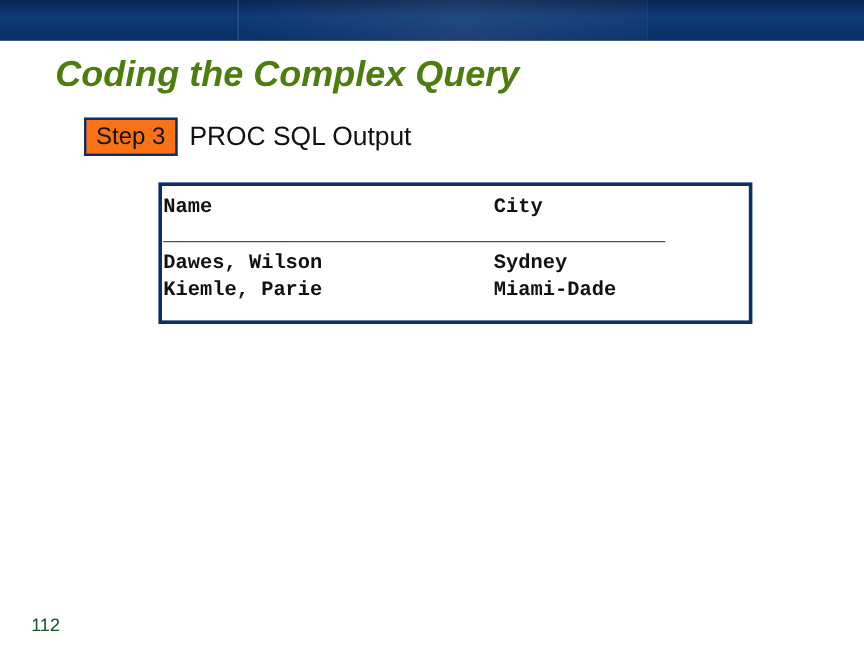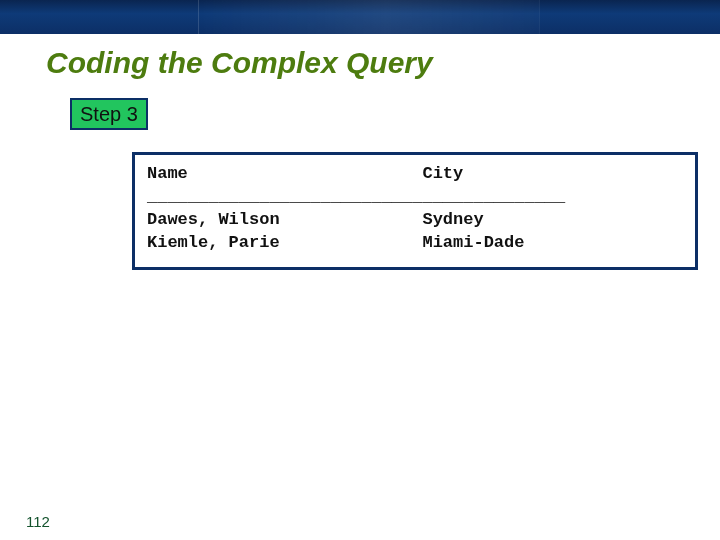--- a/index.html
+++ b/index.html
@@ -38,33 +38,33 @@
       align-items: center;
       gap: 10px;
       padding-left: 70px;
       margin-bottom: 22px;
     }
     .step-badge {
       border: 2px solid #0c2f66;
       padding: 3px 8px 3px 8px;
       font-size: 20px;
       color: #111;
-      background: #22c55e;
+      background: #f97316;
       line-height: 1.1;
     }
     .step-label {
       font-size: 22px;
       color: #111;
     }
     .output-box {
       margin-left: 132px;
-      width: 566px;
+      width: 495px;
       border: 3px solid #0c2f66;
       background: #fff;
-      padding: 8px 12px 12px 12px;
+      padding: 8px 12px 12px 1px;
     }
     .output-pre {
       font-family: "Courier New", Courier, monospace;
       font-weight: 700;
       font-size: 17px;
       line-height: 1.35;
       white-space: pre;
       color: #111;
     }
     .page-number {
@@ -77,20 +77,21 @@
   </style>
 </head>
 <body>
 
 <div class="banner"></div>
 
 <div class="title">Coding the Complex Query</div>
 
 <div class="step-row">
   <span class="step-badge">Step 3</span>
+  <span class="step-label">PROC SQL Output</span>
 </div>
 
 <div class="output-box">
   <pre class="output-pre" id="sql-output">Name                       City
 _________________________________________
 Dawes, Wilson              Sydney
 Kiemle, Parie              Miami-Dade</pre>
 </div>
 
 <div class="page-number">112</div>

